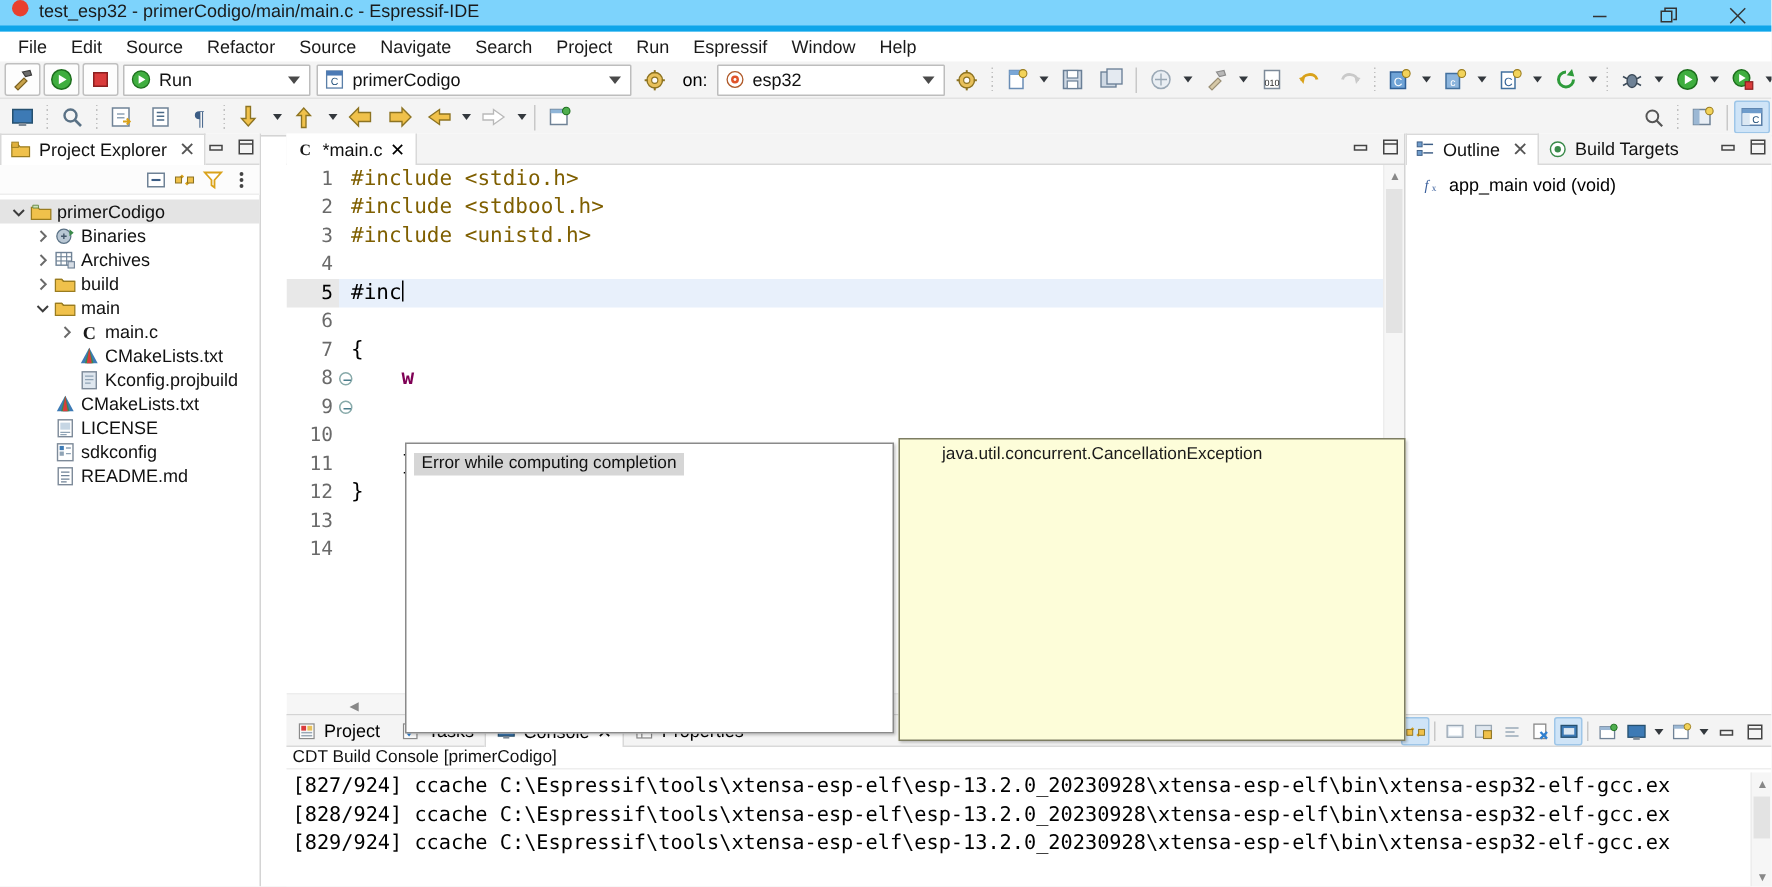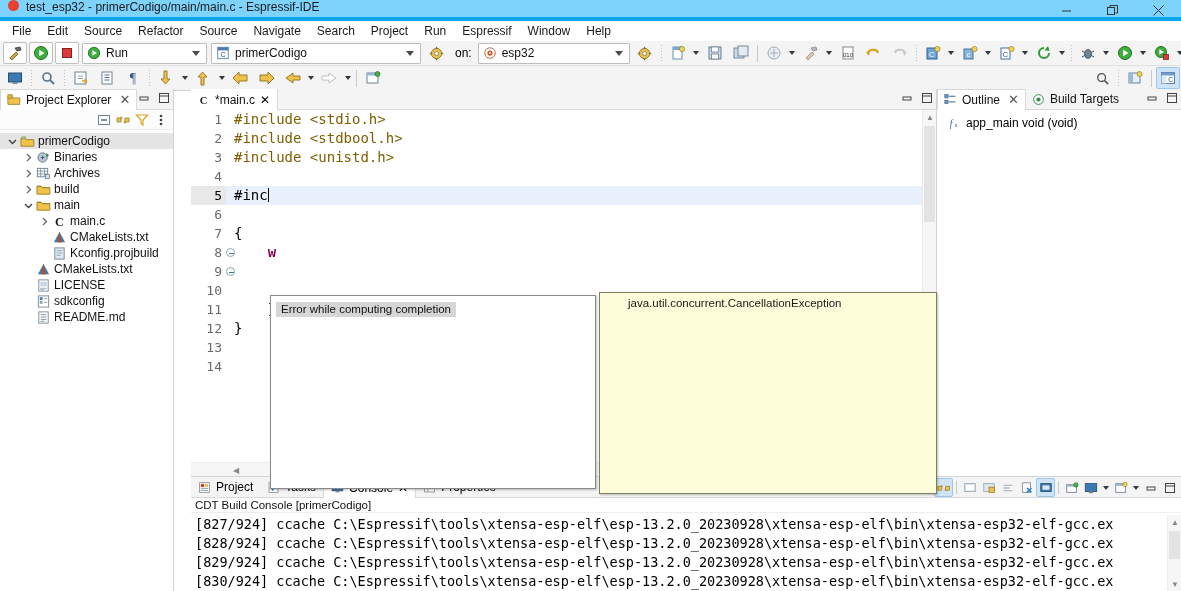--- a/index.html
+++ b/index.html
@@ -968,21 +968,20 @@
               </svg>
           </div>
         </div>
       </div>
 
       <div class="console-title">CDT Build Console [primerCodigo]</div>
       <div class="console-body" id="consoleBody">
           <div class="console-line">[827/924] ccache C:\Espressif\tools\xtensa-esp-elf\esp-13.2.0_20230928\xtensa-esp-elf\bin\xtensa-esp32-elf-gcc.ex</div>
           <div class="console-line">[828/924] ccache C:\Espressif\tools\xtensa-esp-elf\esp-13.2.0_20230928\xtensa-esp-elf\bin\xtensa-esp32-elf-gcc.ex</div>
           <div class="console-line">[829/924] ccache C:\Espressif\tools\xtensa-esp-elf\esp-13.2.0_20230928\xtensa-esp-elf\bin\xtensa-esp32-elf-gcc.ex</div>
-          <div class="console-line">[830/924] ccache C:\Espressif\tools\xtensa-esp-elf\esp-13.2.0_20230928\xtensa-esp-elf\bin\xtensa-esp32-elf-gcc.ex</div>
         </div>
       <div class="console-scroll">
         <div class="arrow">▲</div>
         <div class="thumb"></div>
         <div class="arrow" style="position:absolute;bottom:0">▼</div>
       </div>
     </div>
 
     <div class="popup-proposals">
       <span class="popup-err-label">Error while computing completion</span>

